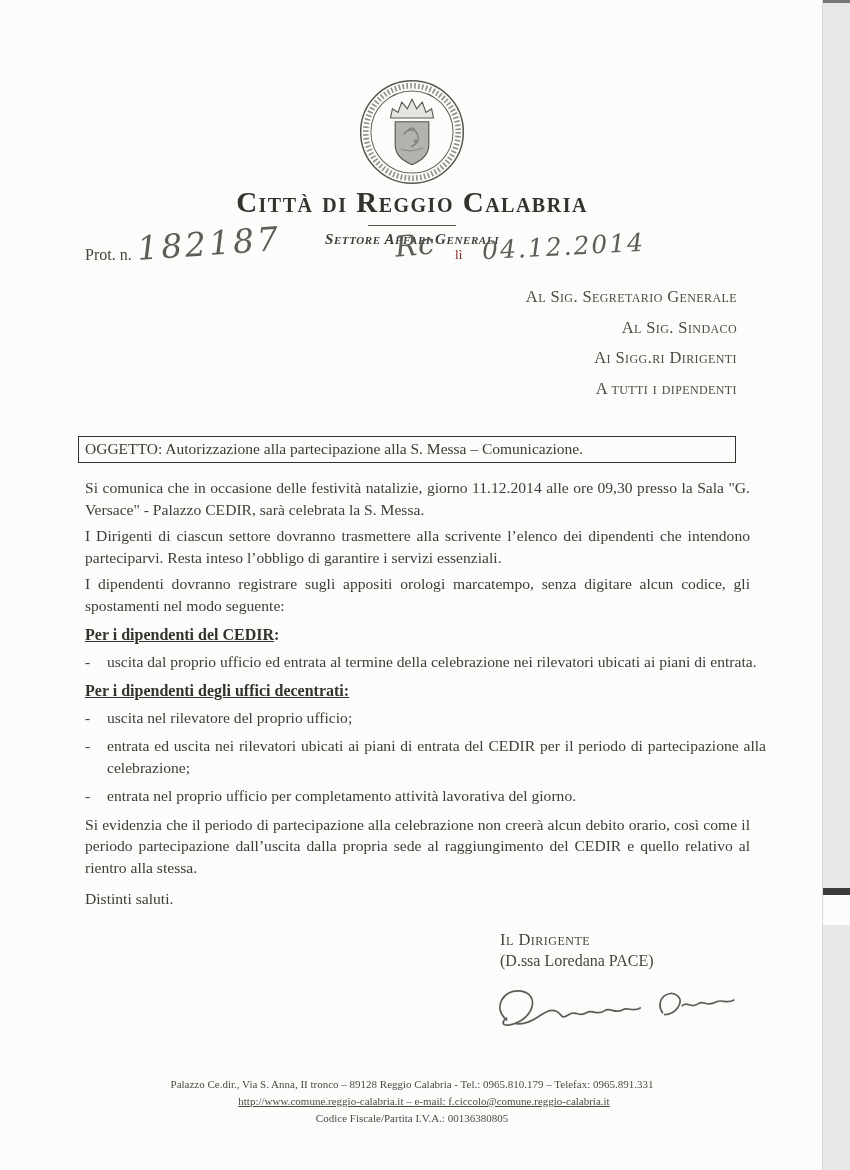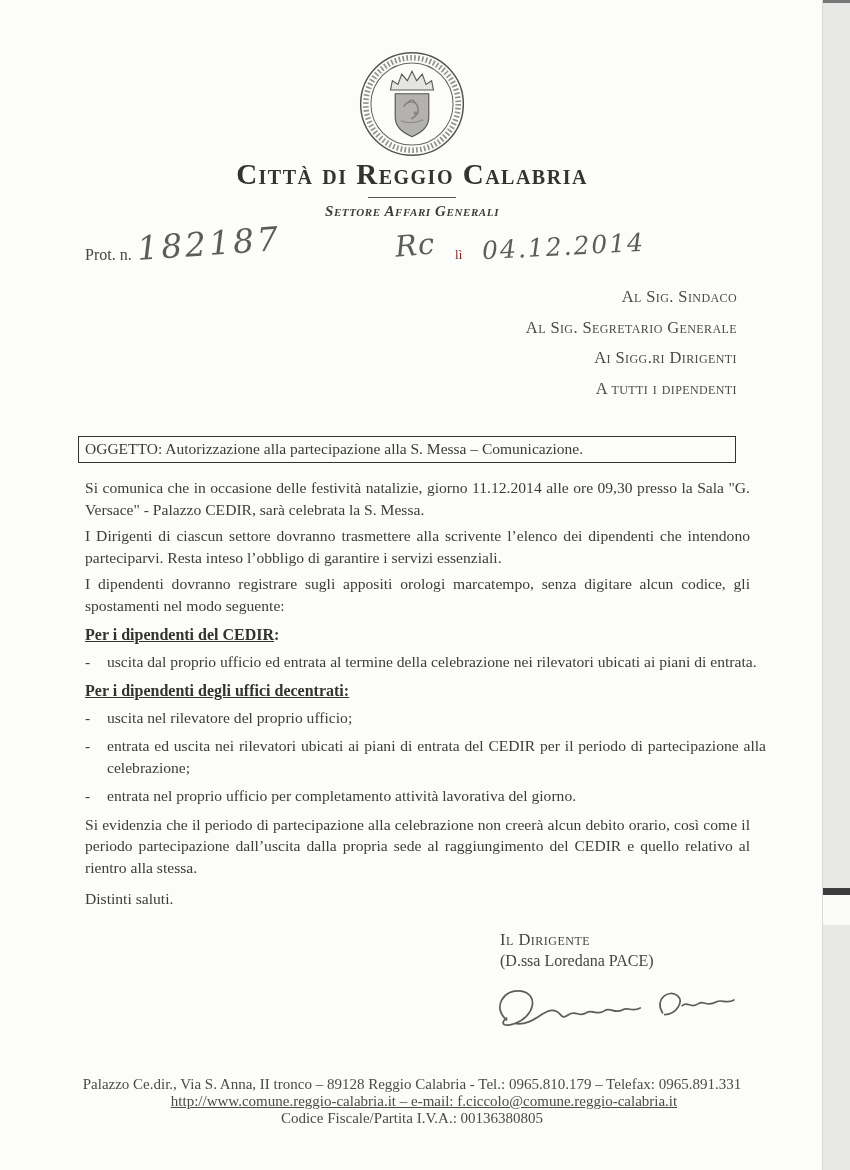--- a/index.html
+++ b/index.html
@@ -8,21 +8,21 @@
     background:#fcfcfb; overflow:hidden;
     font-family:"Liberation Serif", serif; color:#3d3c38;
   }
   
   .edge-strip { position:absolute; top:0; right:0; width:27px; height:1170px;
     background:#e8e8e7; border-left:1px solid #d9d9d7; z-index:6; }
   .edge-strip-topmark { position:absolute; top:0; left:0; width:27px; height:3px; background:#777; }
   .edge-dash { position:absolute; top:888px; left:0; width:27px; height:7px; background:#3c3c3c; }
   .edge-gap { position:absolute; top:895px; left:0; width:27px; height:30px; background:#fbfbfa; }
 
-  .letterhead { position:absolute; top:48px; left:0; width:824px; text-align:center; }
+  .letterhead { position:absolute; top:76px; left:0; width:824px; text-align:center; }
   .seal { display:inline-block; width:112px; height:112px; }
   .page-title {
     margin-top:-6px; font-variant:small-caps; font-weight:600; font-size:29px;
     letter-spacing:1.5px; color:#343330;
   }
   .title-rule { width:88px; height:0; border-top:1.5px solid #55544f; margin:6px auto 5px auto; }
   .dept-subtitle {
     font-variant:small-caps; font-style:italic; font-weight:bold;
     font-size:15px; letter-spacing:0.6px; color:#3e3d39;
   }
@@ -55,21 +55,21 @@
   ul.bullets .dash { width:22px; flex:none; }
   ul.bullets .li-text { flex:1; text-align:justify; }
   .closing { margin-top:9px !important; }
 
   .signature-block { position:absolute; top:930px; left:500px; width:260px; text-align:left; }
   .sig-role { font-variant:small-caps; font-size:16.5px; letter-spacing:0.5px; color:#45443f; }
   .sig-name { font-size:16px; color:#46453f; margin-top:2px; }
   .sig-swash { position:absolute; left:-10px; top:44px; transform:rotate(-3deg); }
 
   .footer { position:absolute; top:1076px; left:0; width:824px; text-align:center;
-    font-size:15px; line-height:17px; color:#4b4a45; }
+    font-size:11px; line-height:17px; color:#4b4a45; }
   .footer .underl { text-decoration:underline;padding-left:24px; }
 </style>
 </head>
 <body>
 
 <div class="page">
 
   <div class="edge-strip">
     <div class="edge-strip-topmark"></div>
     <div class="edge-gap"></div>
@@ -101,22 +101,22 @@
     <span class="prot-label">Prot. n.</span>
     <span class="hand prot-number">182187</span>
     <span class="date-group">
       <span class="hand date-prefix">Rc</span>
       <span class="date-li">lì</span>
       <span class="hand date-hand">04.12.2014</span>
     </span>
   </div>
 
   <div class="recipients">
+    <div>Al Sig. Segretario Generale</div>
     <div>Al Sig. Sindaco</div>
-    <div>Al Sig. Segretario Generale</div>
     <div>Ai Sigg.ri  Dirigenti</div>
     <div>A tutti i dipendenti</div>
   </div>
 
   <div class="subject-box">
     <span>OGGETTO: Autorizzazione alla partecipazione alla S. Messa – Comunicazione.</span>
   </div>
 
   <div class="body-text">
     <p>Si comunica che in occasione delle festività natalizie, giorno 11.12.2014 alle ore 09,30 presso la Sala "G. Versace" - Palazzo CEDIR, sarà celebrata la S. Messa.</p>

